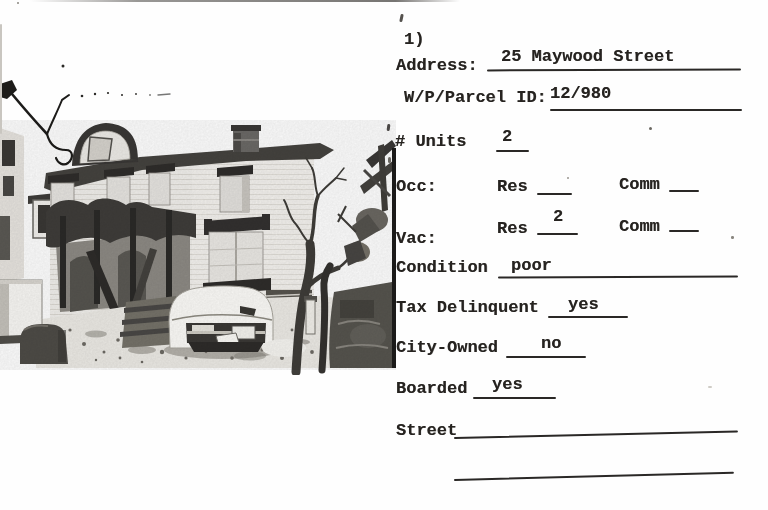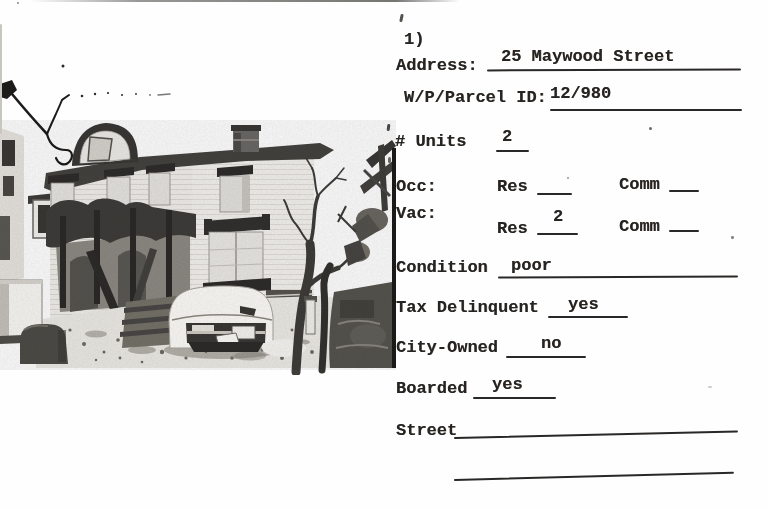--- a/index.html
+++ b/index.html
@@ -252,21 +252,21 @@
     <div class="u" style="left:496px;top:150px;width:33px;"></div>
 
     <span class="t" style="left:396px;top:177px;text-align:right;">Occ:</span>
     <span class="t" style="left:497px;top:177px;">Res</span>
     <span class="t" style="left:542px;top:168px;"></span>
     <div class="u" style="left:537px;top:193px;width:35px;"></div>
     <span class="t" style="left:619px;top:175px;">Comm</span>
     <span class="t" style="left:672px;top:166px;"></span>
     <div class="u" style="left:669px;top:190px;width:30px;"></div>
 
-    <span class="t" style="left:396px;top:204px;">Vac:</span>
+    <span class="t" style="left:396px;top:229px;">Vac:</span>
     <span class="t" style="left:497px;top:219px;">Res</span>
     <span class="t" style="left:553px;top:207px;">2</span>
     <div class="u" style="left:537px;top:233px;width:41px;"></div>
     <span class="t" style="left:619px;top:217px;">Comm</span>
     <span class="t" style="left:672px;top:208px;"></span>
     <div class="u" style="left:669px;top:230px;width:30px;"></div>
 
     <span class="t" style="left:396px;top:258px;">Condition</span>
     <span class="t" style="left:511px;top:256px;">poor</span>
     <div class="u" style="left:498px;top:276px;width:240px;transform:rotate(-0.2deg);"></div>

